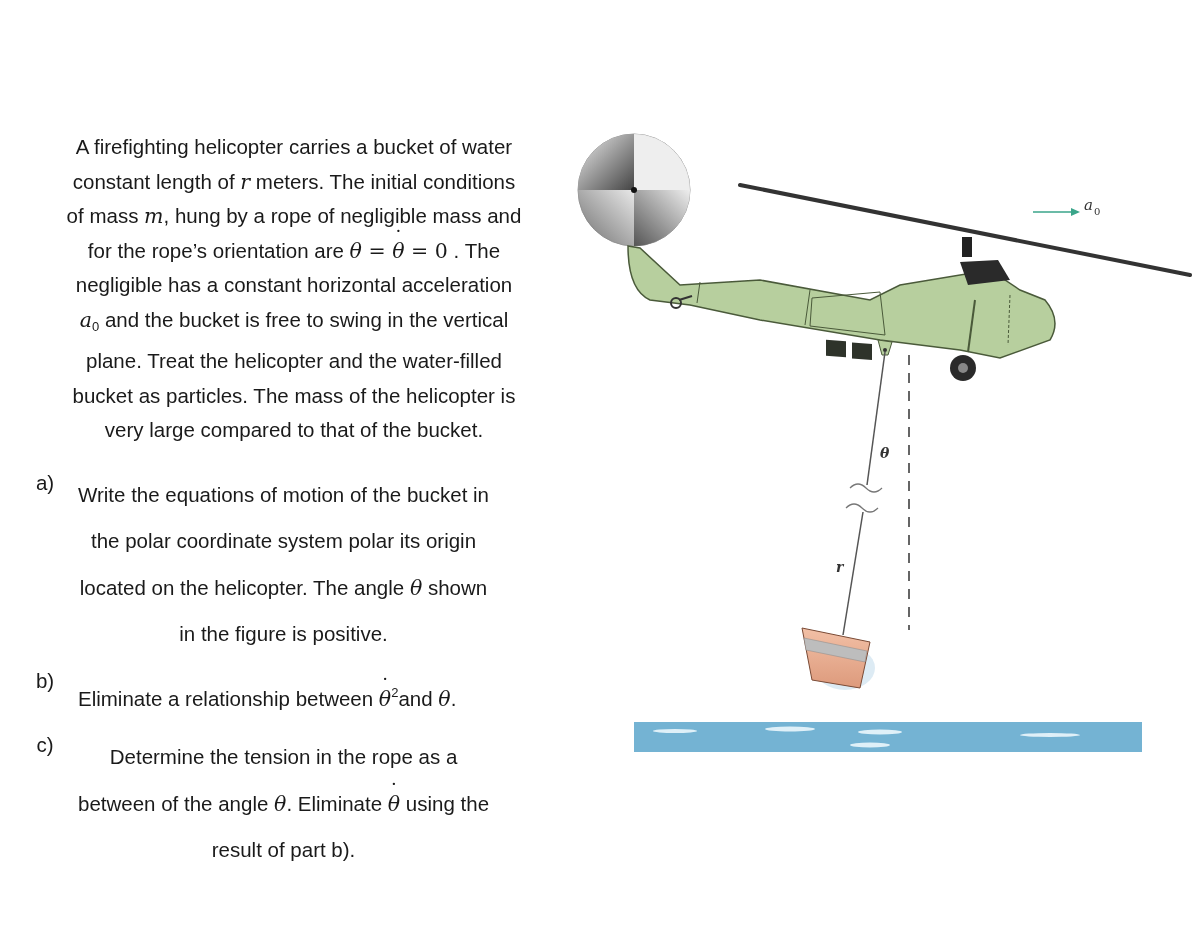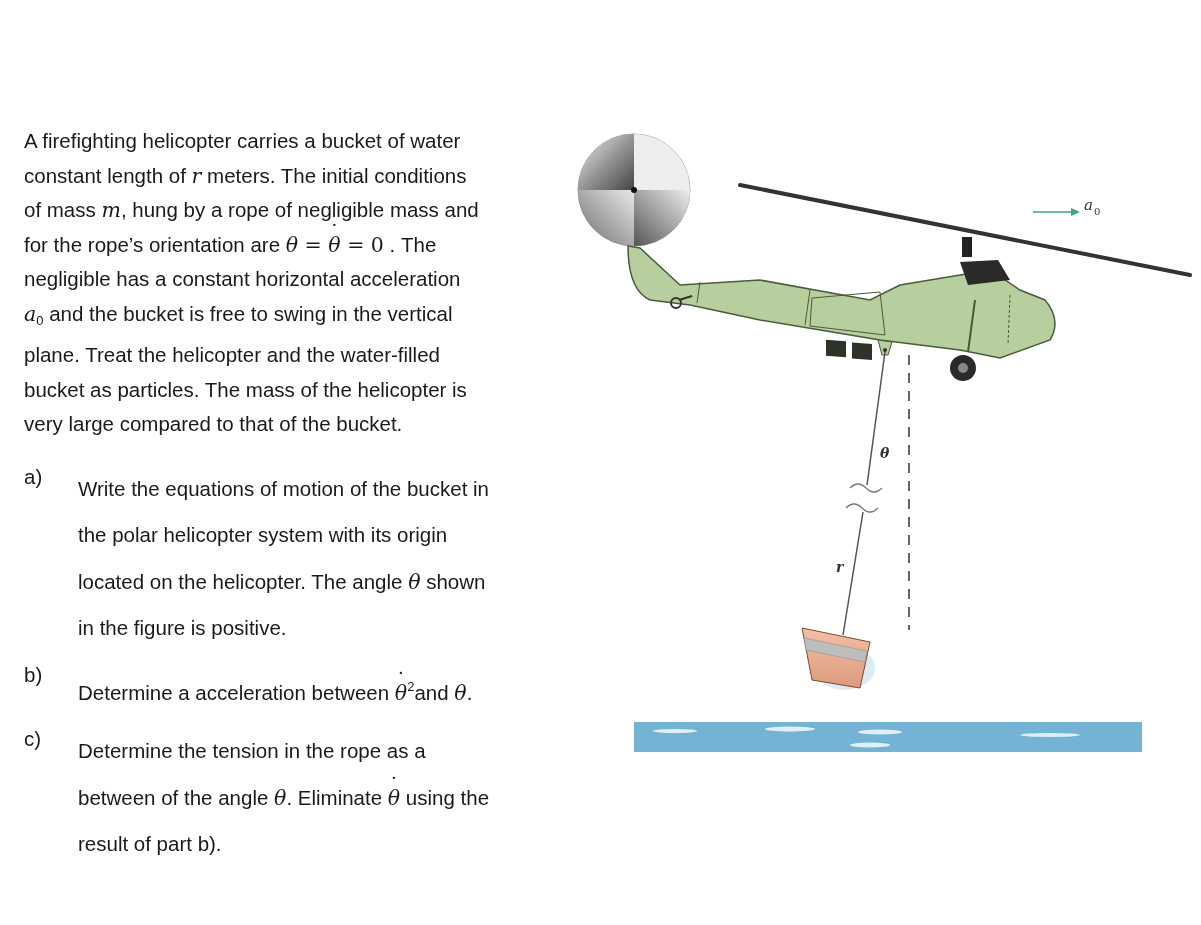--- a/index.html
+++ b/index.html
@@ -1,17 +1,17 @@
 <!DOCTYPE html>
 <html><head>
 <meta charset="utf-8">
 <style>
   html, body { margin:0; padding:0; background:#ffffff; }
   body { width:1201px; height:925px; position:relative; overflow:hidden; font-family:"Liberation Sans", "DejaVu Sans", sans-serif; color:#1a1a1a; }
-  .text-col { position:absolute; left:24px; top:124px; width:540px; font-size:20.5px; line-height:34.5px; }
+  .text-col { position:absolute; left:24px; top:130px; width:540px; font-size:20.5px; line-height:34.5px;text-align:center; }
   .para p { margin:0; white-space:nowrap; }
   .m { font-family:"DejaVu Serif", "Liberation Serif", serif; font-style:italic; }
   .up { font-family:"DejaVu Serif", serif; }
   .dot { position:relative; display:inline-block; }
   .dot::before { content:"\02D9"; position:absolute; left:50%; top:-13px; transform:translateX(-50%); font-style:normal; }
   sub { font-size:13px; vertical-align:-4px; font-style:normal; }
   sup { font-size:13px; vertical-align:9px; }
   .parts { margin-top:18px; }
   .part { display:flex; }
   .part .lbl { width:42px; flex:none; }
@@ -32,29 +32,29 @@
     <p><span>plane.  Treat the helicopter and the water-filled</span></p>
     <p><span>bucket as particles.  The mass of the helicopter is</span></p>
     <p><span>very large compared to that of the bucket.</span></p>
   </div>
 
   <div class="parts">
     <div class="part">
       <span class="lbl">a)</span>
       <div class="body">
         <p><span>Write the equations of motion of the bucket in</span></p>
-        <p><span>the polar helicopter system with its origin</span></p>
+        <p><span>the polar coordinate system polar its origin</span></p>
         <p><span>located on the helicopter.  The angle </span><span class="m">θ</span><span> shown</span></p>
         <p><span>in the figure is positive.</span></p>
       </div>
     </div>
     <div class="part">
       <span class="lbl">b)</span>
       <div class="body">
-        <p><span>Determine a acceleration between </span><span class="m dot">θ</span><sup>2</sup><span>and </span><span class="m">θ</span><span>.</span></p>
+        <p><span>Eliminate a relationship between </span><span class="m dot">θ</span><sup>2</sup><span>and </span><span class="m">θ</span><span>.</span></p>
       </div>
     </div>
     <div class="part">
       <span class="lbl">c)</span>
       <div class="body">
         <p><span>Determine the tension in the rope as a</span></p>
         <p><span>between of the angle </span><span class="m">θ</span><span>.  Eliminate </span><span class="m dot">θ</span><span> using the</span></p>
         <p><span>result of part b).</span></p>
       </div>
     </div>

